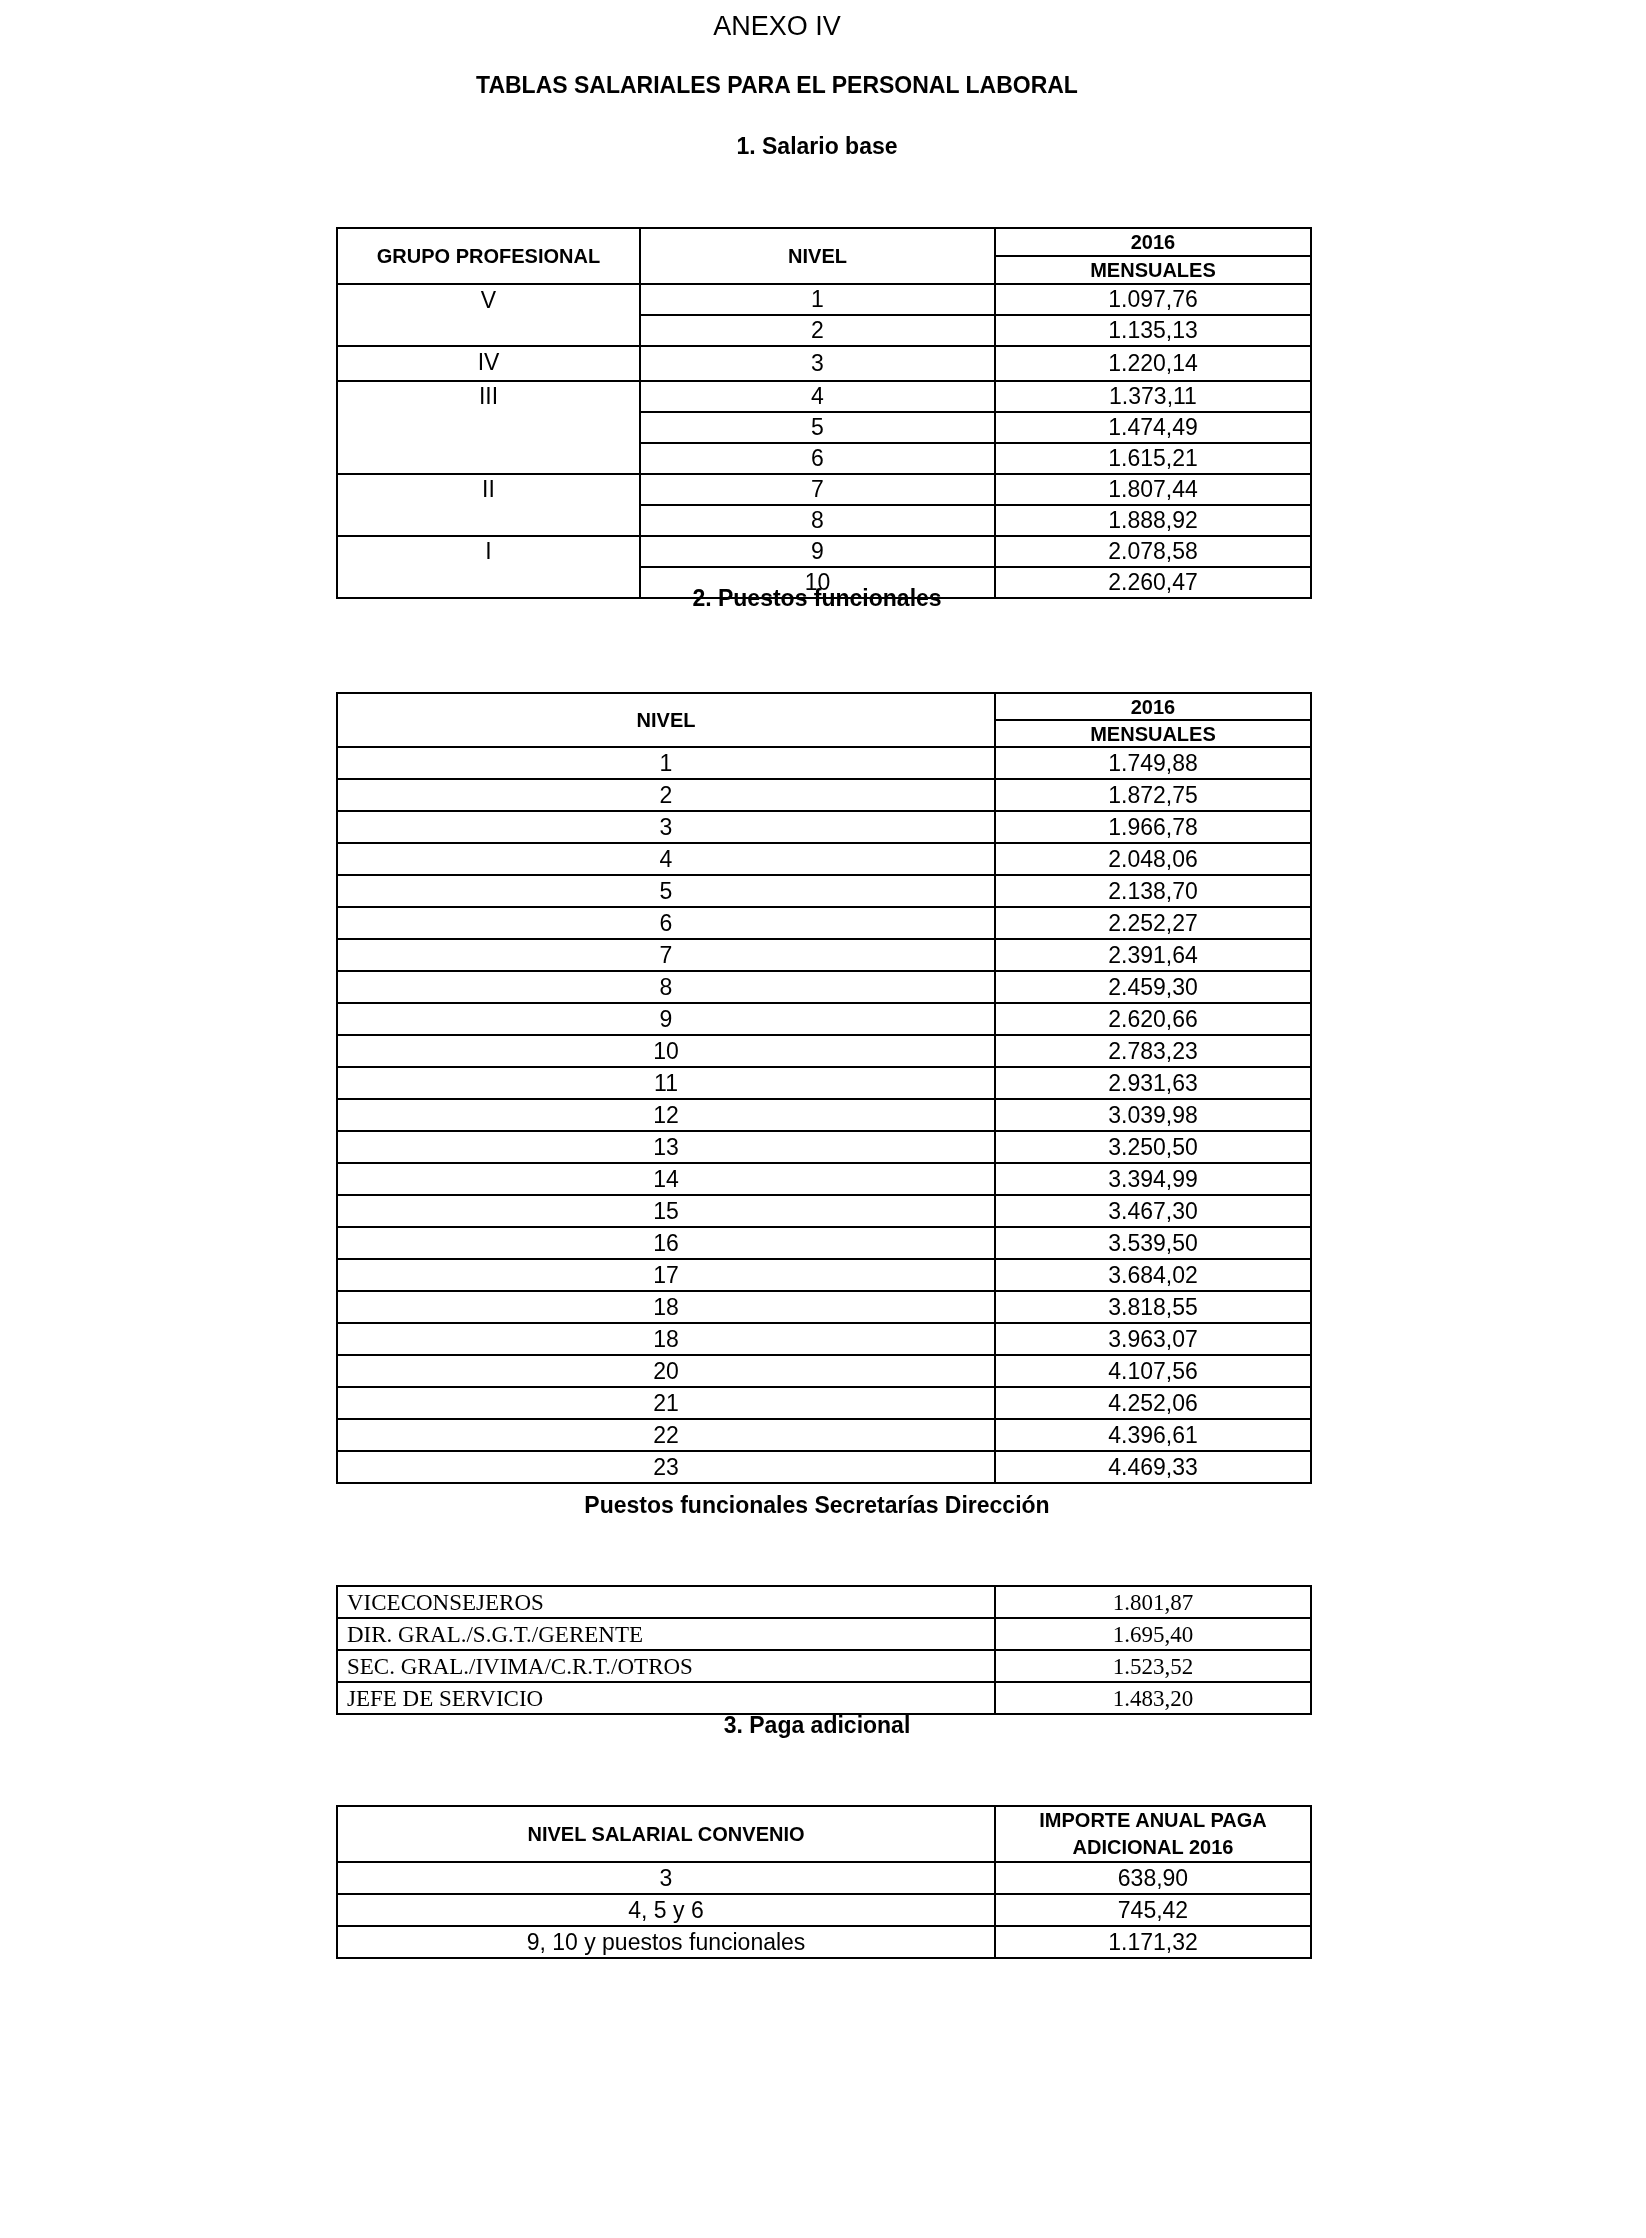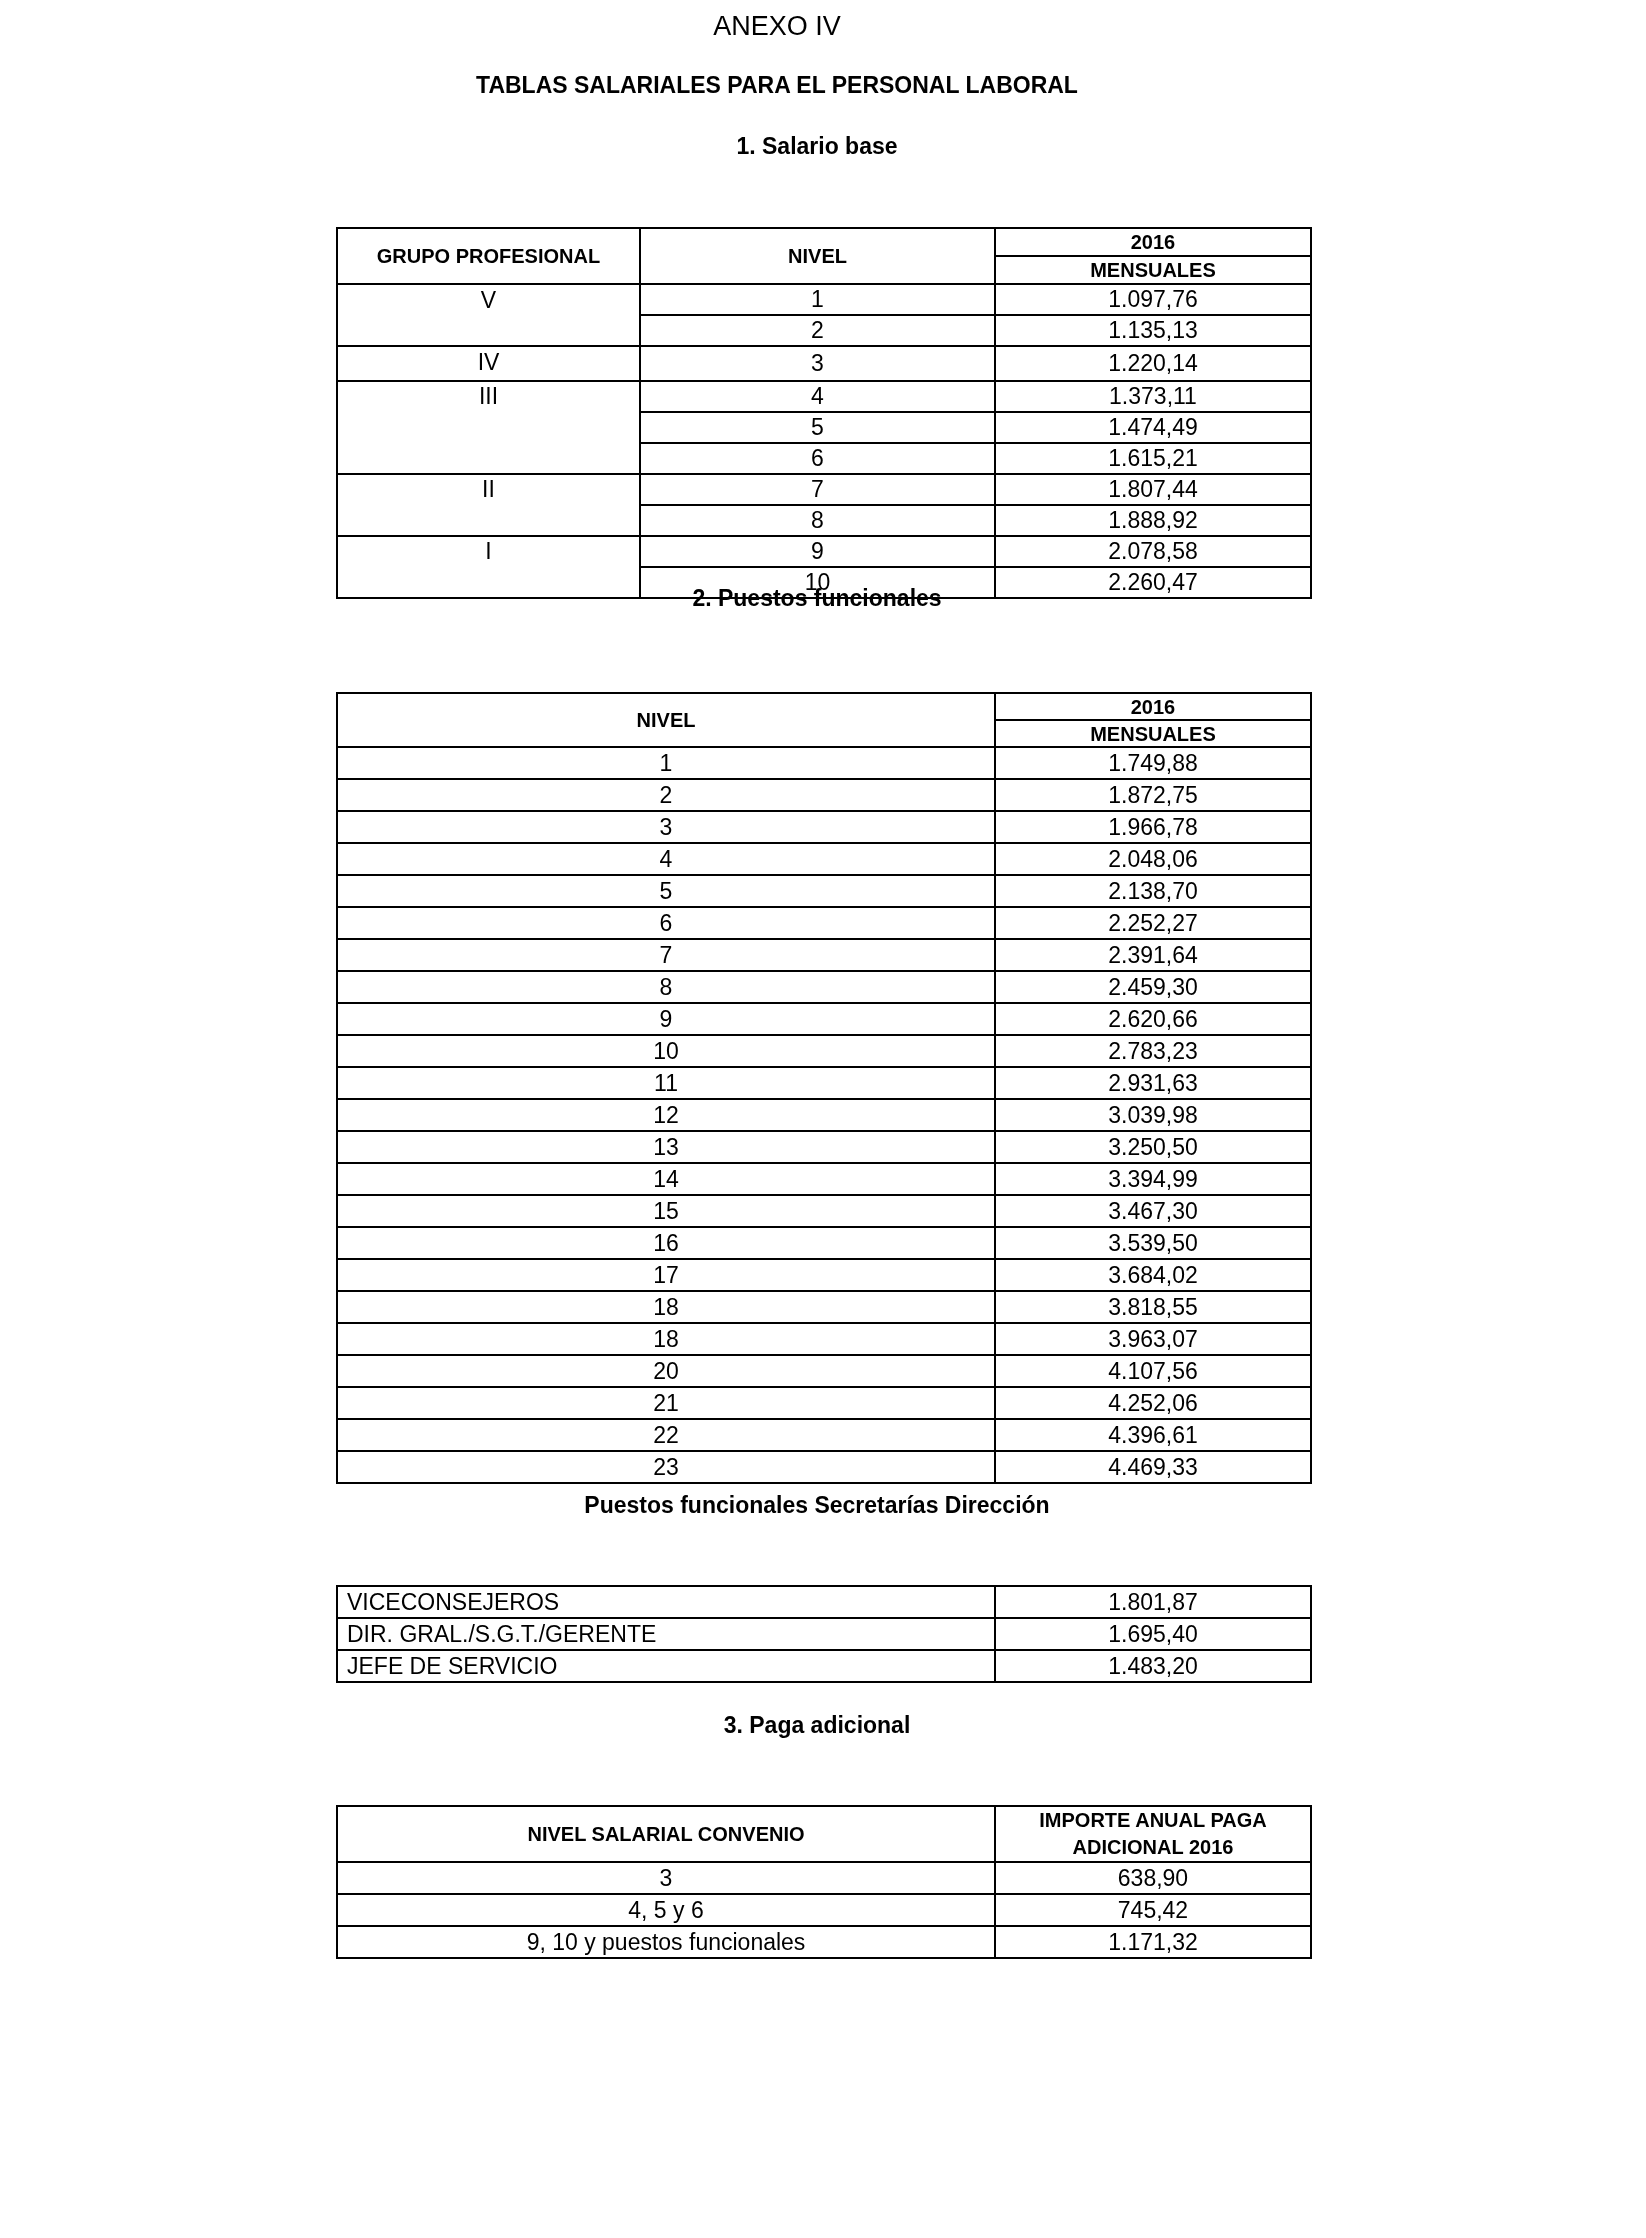--- a/index.html
+++ b/index.html
@@ -26,21 +26,21 @@
     td.left { text-align: left; padding-left: 9px; }
     #t1 { top: 190px; }
     #t1 .hr1 { height: 28px; }
     #t1 .hr2 { height: 28px; }
     #t1 tr.row td { height: 29px; }
     #t2 { top: 655px; }
     #t2 .hr1 { height: 27px; }
     #t2 .hr2 { height: 27px; }
     #t2 tr.row td { height: 30px; }
     #t3 { top: 1548px; }
-    #t3 tr.row td { height: 30px; }
+    #t3 tr.row td { height: 30px; font-family: Liberation Serif, serif; }
     #t4 { top: 1768px; }
     #t4 .hrow th { height: 54px; line-height: 1.35; }
     #t4 tr.row td { height: 30px; }
   </style>
 </head>
 <body>
 
 <div class="heading annex">ANEXO IV</div>
 <div class="heading main-title">TABLAS SALARIALES PARA EL PERSONAL LABORAL</div>
 
@@ -226,20 +226,24 @@
       <col style="width:316px">
     </colgroup>
   <tbody id="t3-body">
       <tr class="row">
         <td class="left">VICECONSEJEROS</td>
         <td>1.801,87</td>
       </tr>
       <tr class="row">
         <td class="left">DIR. GRAL./S.G.T./GERENTE</td>
         <td>1.695,40</td>
+      </tr>
+      <tr class="row">
+        <td class="left">SEC. GRAL./IVIMA/C.R.T./OTROS</td>
+        <td>1.523,52</td>
       </tr>
       <tr class="row">
         <td class="left">JEFE DE SERVICIO</td>
         <td>1.483,20</td>
       </tr>
     </tbody>
 </table>
 
 <div class="heading section-title" style="top:1712px;">3. Paga adicional</div>
 <table id="t4">

